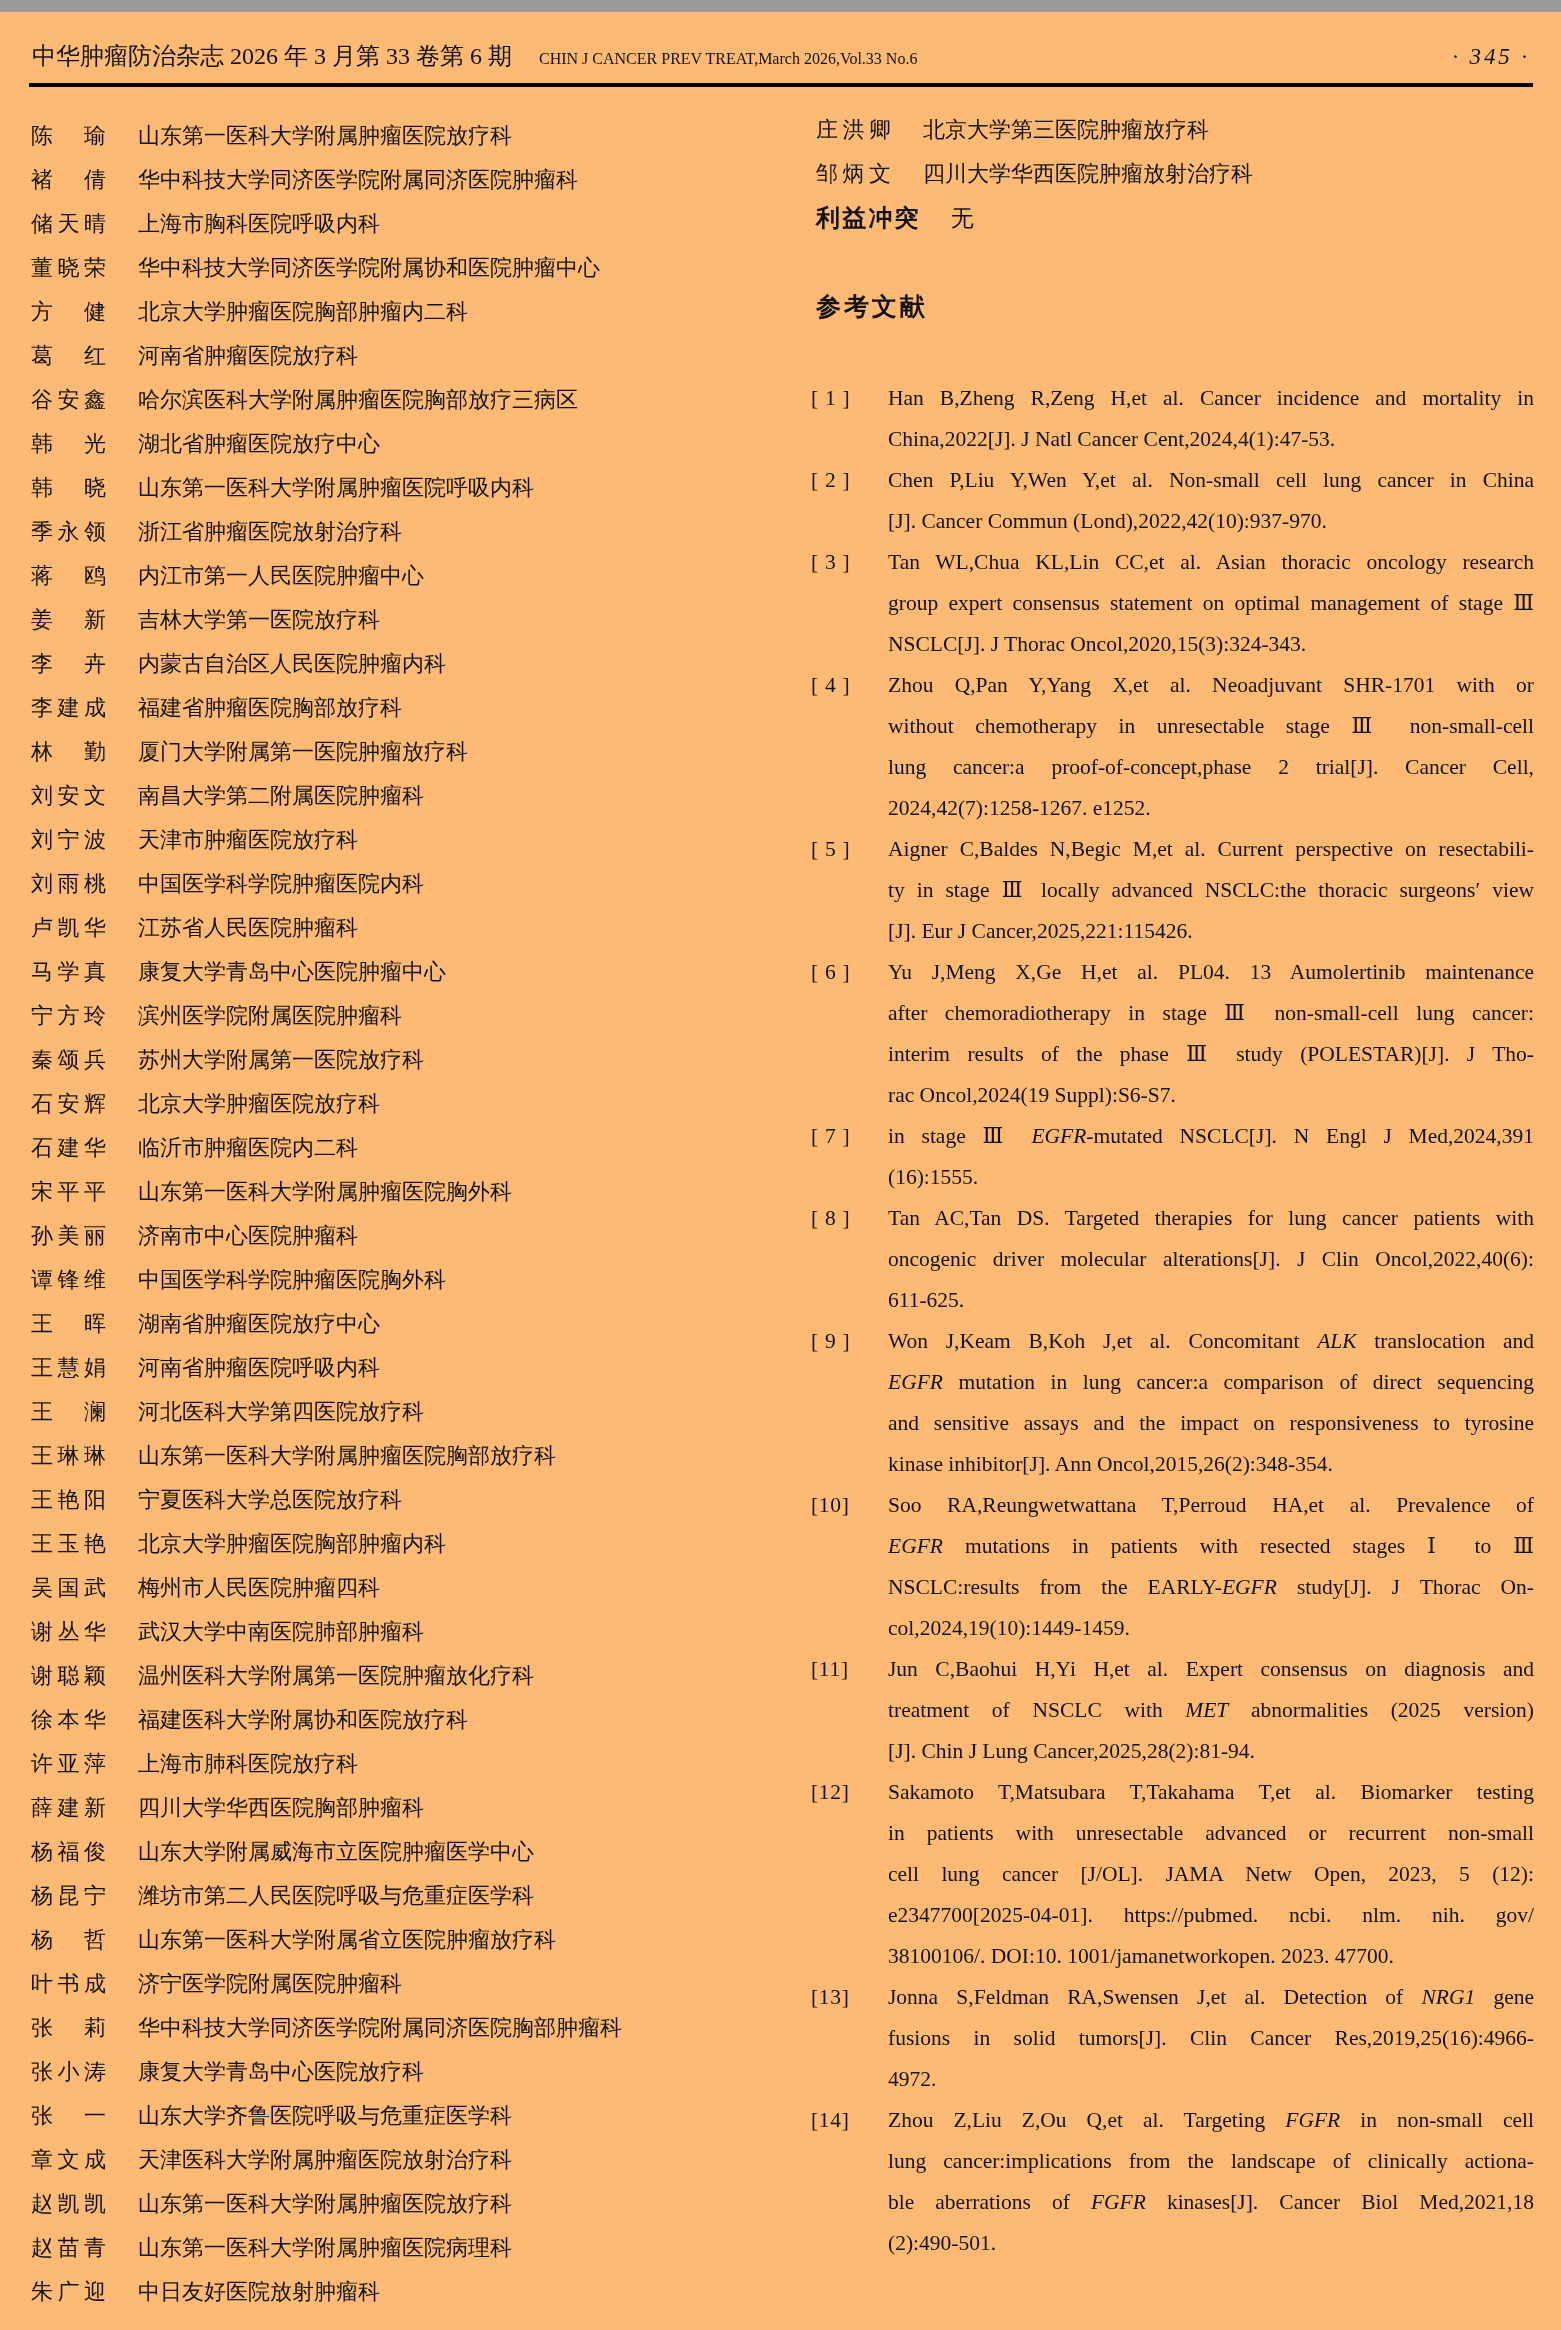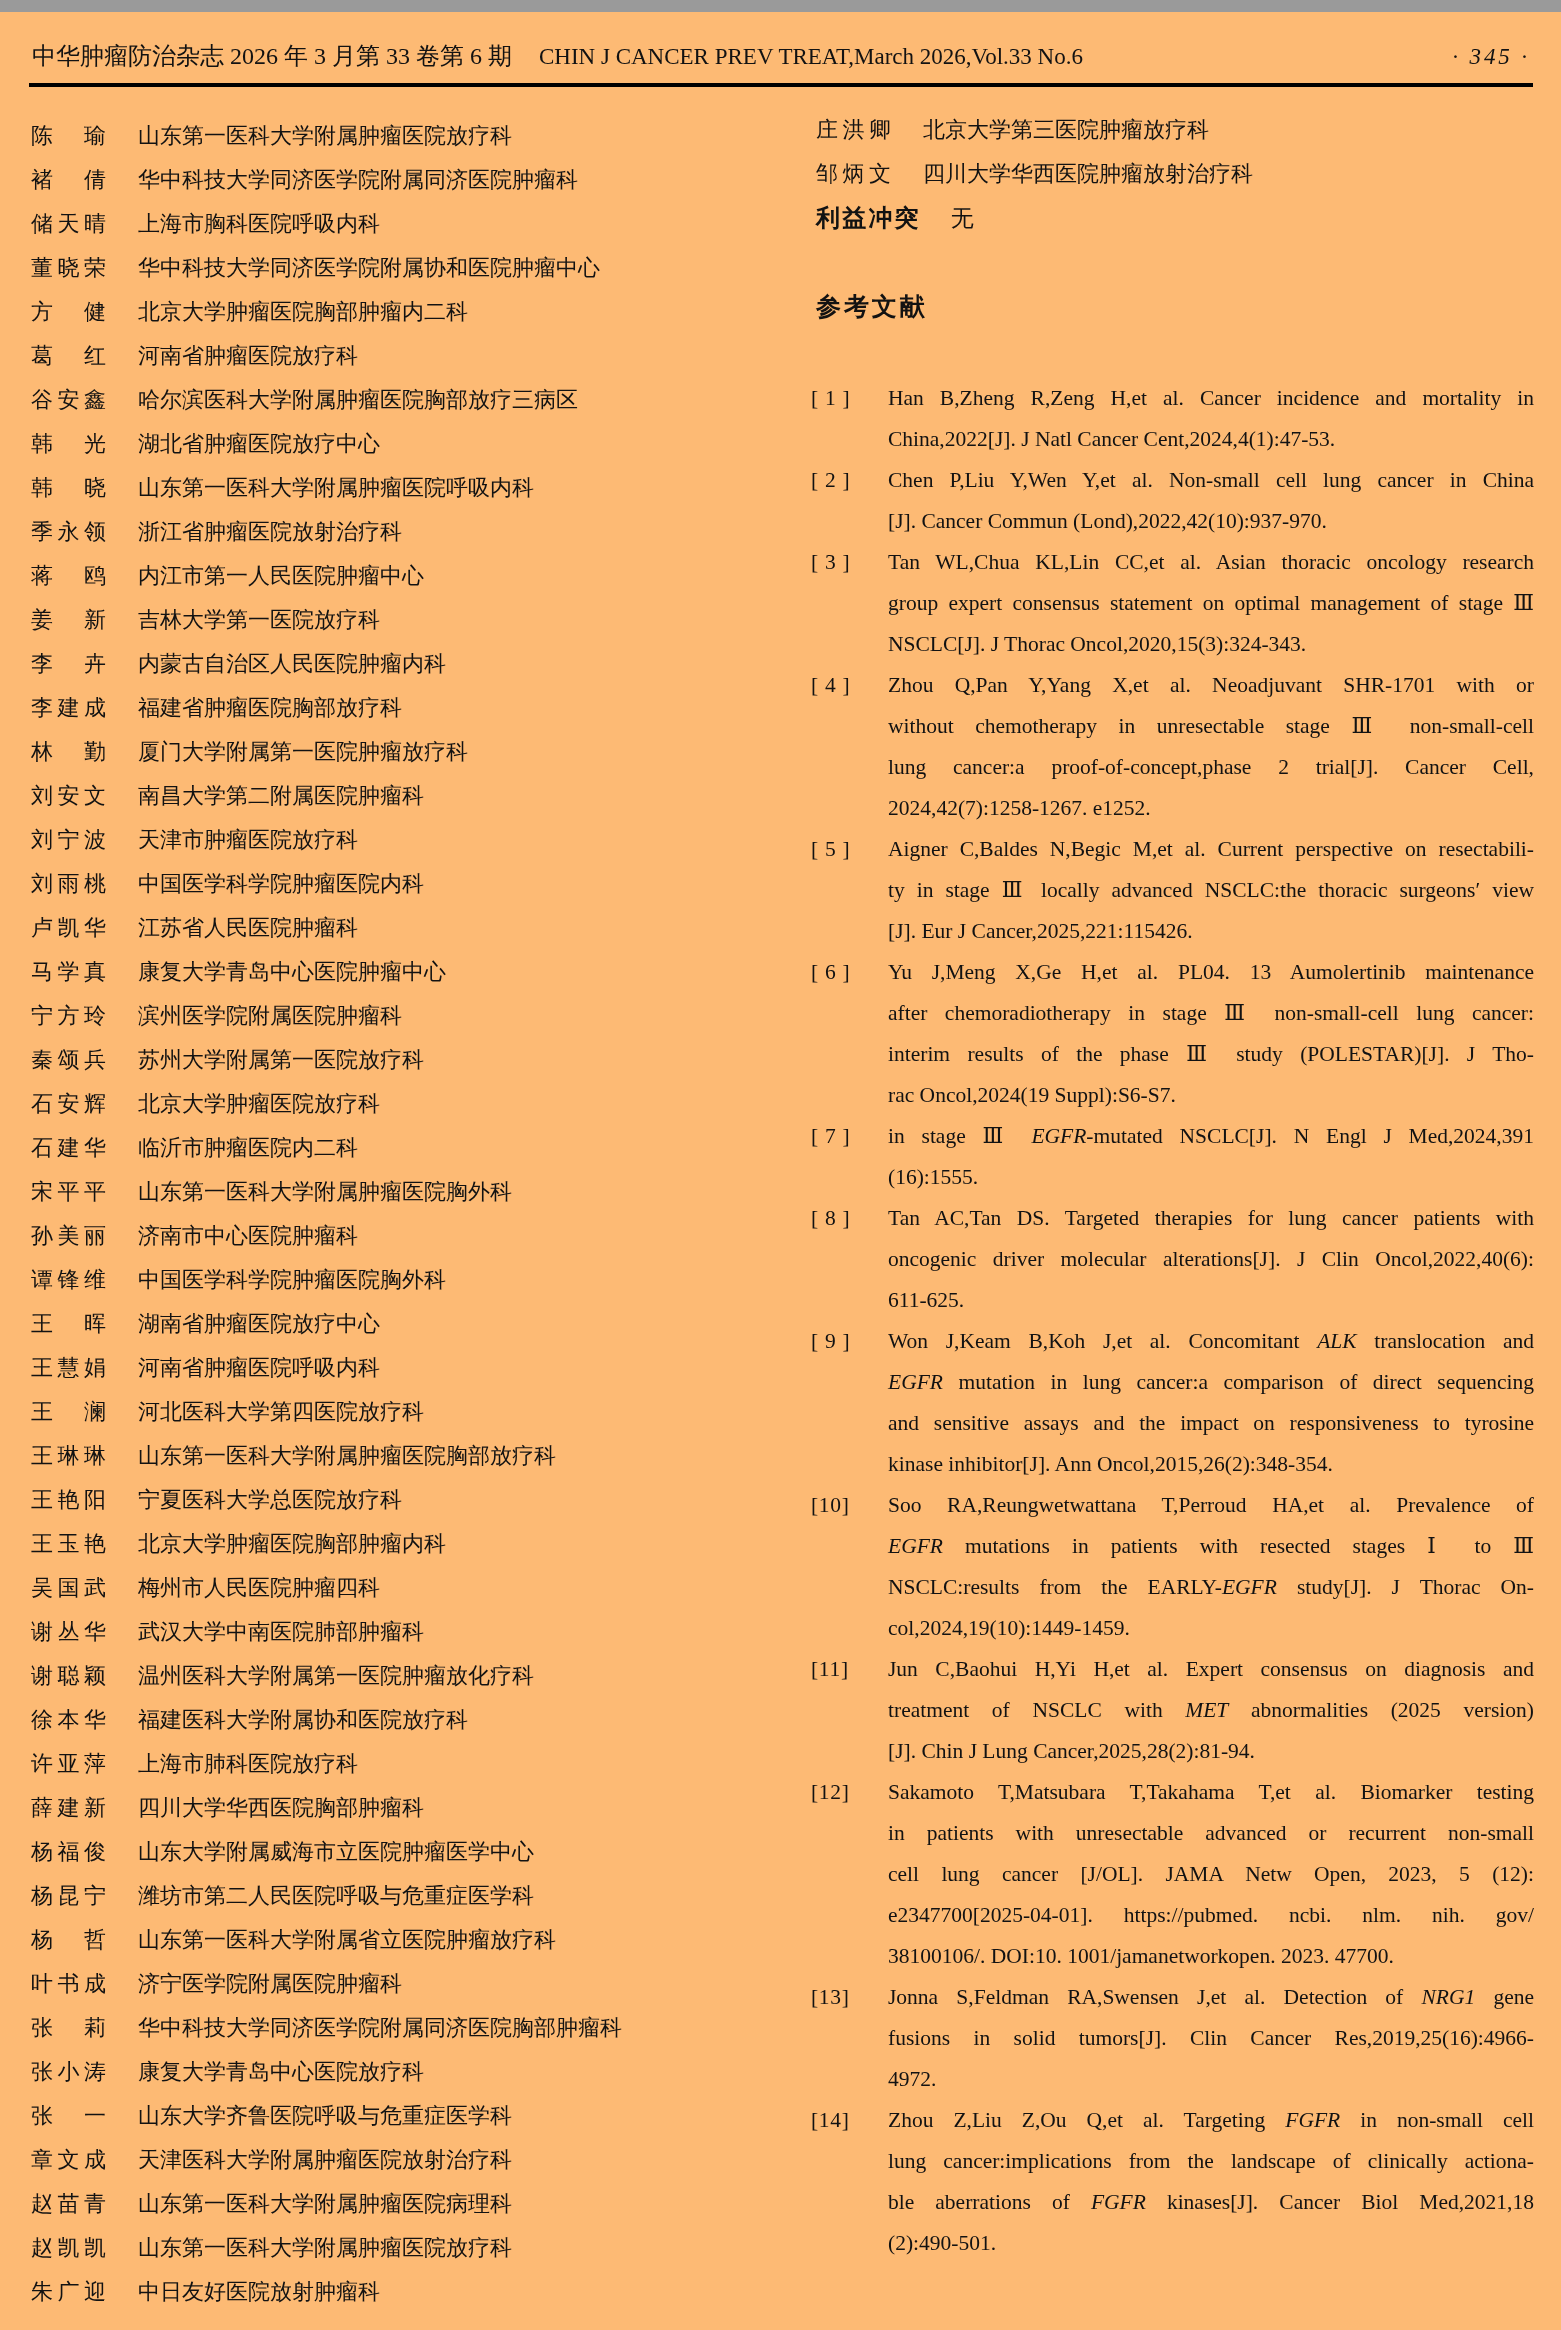--- a/index.html
+++ b/index.html
@@ -8,21 +8,21 @@
     position:relative;width:1561px;height:2330px;background:#fdba74;
     color:#121212;font-family:"Liberation Serif","DejaVu Serif",serif;
     overflow:hidden;margin:12px auto;
   }
   
   .header{
     position:absolute;top:24.4px;left:32px;right:31px;
     display:flex;align-items:baseline;white-space:nowrap;
     font-size:24px;line-height:40px;
   }
-  .h-en{margin-left:27px;font-size:23px;}
+  .h-en{margin-left:27px;font-size:16px;}
   .h-page{margin-left:auto;font-size:23px;letter-spacing:2.9px;font-style:italic;}
   .rule{position:absolute;top:71px;left:29px;width:1504px;height:3.6px;background:#000;}
   
   .col-left{position:absolute;left:31px;top:102px;width:745px;}
   .col-right{position:absolute;left:816px;top:96px;width:718px;}
   .c-row{height:44px;line-height:44px;font-size:22px;white-space:nowrap;}
   .c-name{
     display:inline-block;width:75px;vertical-align:top;
     text-align:justify;text-align-last:justify;
   }
@@ -107,22 +107,22 @@
       <div class="c-row"><span class="c-name">许亚萍</span><span class="c-affil">上海市肺科医院放疗科</span></div>
       <div class="c-row"><span class="c-name">薛建新</span><span class="c-affil">四川大学华西医院胸部肿瘤科</span></div>
       <div class="c-row"><span class="c-name">杨福俊</span><span class="c-affil">山东大学附属威海市立医院肿瘤医学中心</span></div>
       <div class="c-row"><span class="c-name">杨昆宁</span><span class="c-affil">潍坊市第二人民医院呼吸与危重症医学科</span></div>
       <div class="c-row"><span class="c-name">杨 哲</span><span class="c-affil">山东第一医科大学附属省立医院肿瘤放疗科</span></div>
       <div class="c-row"><span class="c-name">叶书成</span><span class="c-affil">济宁医学院附属医院肿瘤科</span></div>
       <div class="c-row"><span class="c-name">张 莉</span><span class="c-affil">华中科技大学同济医学院附属同济医院胸部肿瘤科</span></div>
       <div class="c-row"><span class="c-name">张小涛</span><span class="c-affil">康复大学青岛中心医院放疗科</span></div>
       <div class="c-row"><span class="c-name">张 一</span><span class="c-affil">山东大学齐鲁医院呼吸与危重症医学科</span></div>
       <div class="c-row"><span class="c-name">章文成</span><span class="c-affil">天津医科大学附属肿瘤医院放射治疗科</span></div>
+      <div class="c-row"><span class="c-name">赵凯凯</span><span class="c-affil">山东第一医科大学附属肿瘤医院放疗科</span></div>
       <div class="c-row"><span class="c-name">赵苗青</span><span class="c-affil">山东第一医科大学附属肿瘤医院病理科</span></div>
-      <div class="c-row"><span class="c-name">赵凯凯</span><span class="c-affil">山东第一医科大学附属肿瘤医院放疗科</span></div>
       <div class="c-row"><span class="c-name">朱广迎</span><span class="c-affil">中日友好医院放射肿瘤科</span></div>
     </section>
 
   <section class="col-right">
     <div>
         <div class="c-row"><span class="c-name">庄洪卿</span><span class="c-affil">北京大学第三医院肿瘤放疗科</span></div>
         <div class="c-row"><span class="c-name">邹炳文</span><span class="c-affil">四川大学华西医院肿瘤放射治疗科</span></div>
       </div>
     <div class="conflict">
       <span class="conflict-label">利益冲突</span><span class="conflict-value">无</span>

